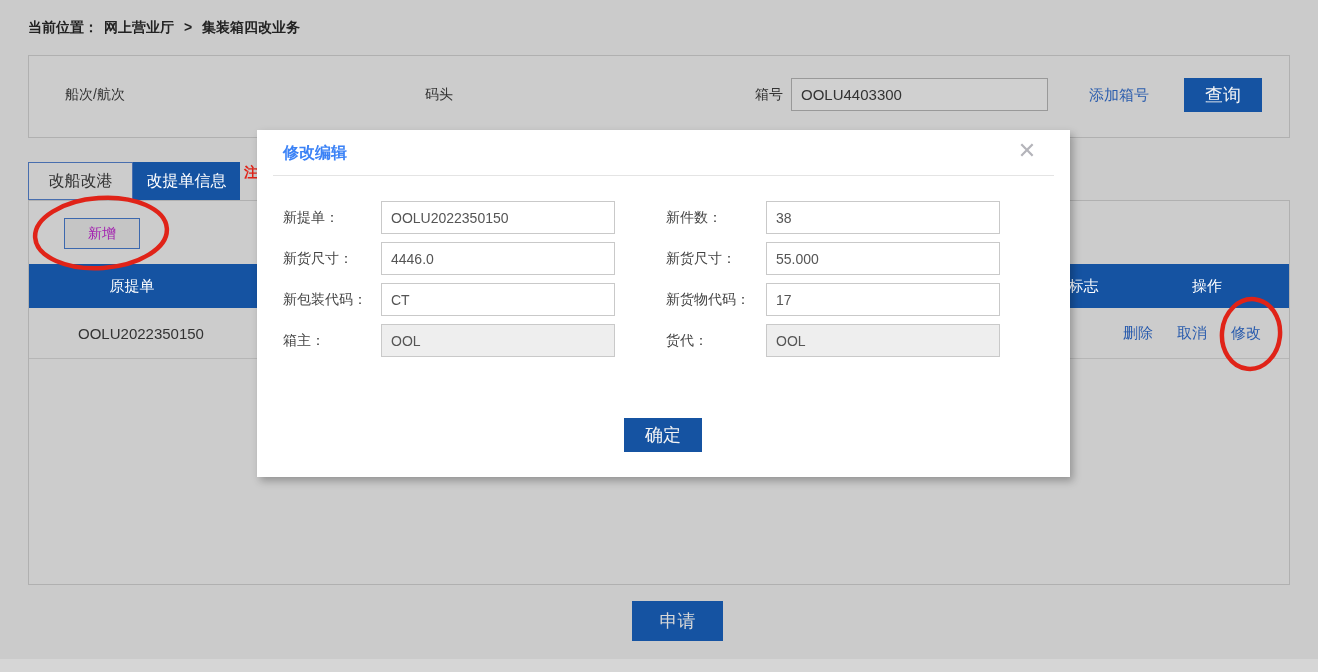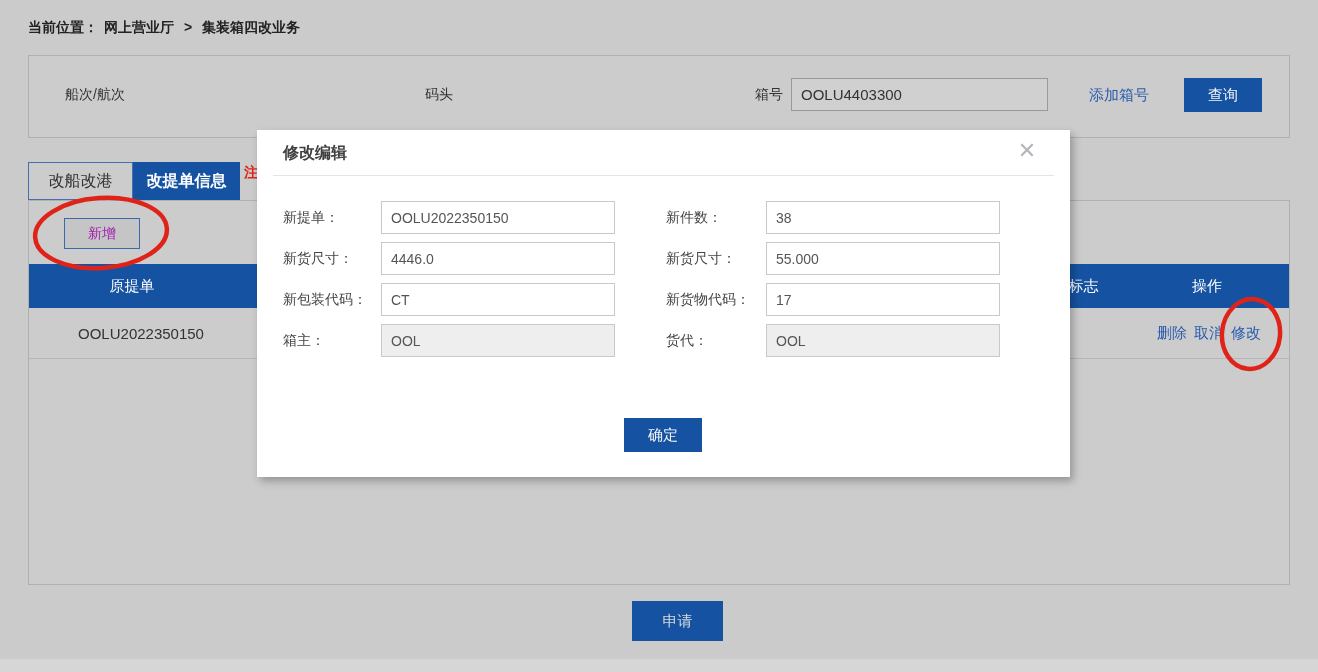--- a/index.html
+++ b/index.html
@@ -30,54 +30,54 @@
   }
   .g-select {
     border: 1px solid #999; background: #d4d4d4; color: #444;
     font-size: 14px; height: 33px; display: flex; align-items: center;
     padding: 0 10px; justify-content: space-between;
   }
   .g-select .arrow { font-size: 9px; color: #555; }
 
   .blue-btn {
     background: #1553a2; color: #f5f5f5; border: none; text-align: right;
-    font-size: 15px; cursor: pointer; display: flex; align-items: center; justify-content: center;
+    font-size: 18px; cursor: pointer; display: flex; align-items: center; justify-content: center;
     font-family: "Liberation Sans", "DejaVu Sans", sans-serif;
   }
   .link { color: #2a5cad; font-size: 15px; cursor: pointer; white-space: nowrap; text-decoration: none; }
 
   
   .tab {
     top: 162px; height: 38px; display: flex; align-items: center; justify-content: center;
     font-size: 16px; cursor: pointer;
   }
   .tab-inactive { left: 28px; width: 105px; border: 1px solid #486eae; background: #cccccc; color: #333; }
-  .tab-active   { left: 133px; width: 107px; background: #1553a2; color: #fff; font-weight: bold; }
+  .tab-active   { left: 133px; width: 107px; background: #1553a2; color: #fff; font-weight: normal; }
   .note-marker { left: 244px; top: 164px; color: #e02318; font-size: 14px; font-weight: bold; }
 
   
   .add-btn {
     left: 35px; top: 17px; width: 76px; height: 31px;
     background: #c5c5c5; border: 1px solid #3c68ae; color: #a21caf;
     font-size: 14px; display: flex; align-items: center; justify-content: center; cursor: pointer;
   }
 
   
   .thead { left: 0; top: 63px; width: 1260px; height: 44px; background: #1553a2; color: #fff; font-size: 15px; }
   .th { position: absolute; top: 0; height: 44px; display: flex; align-items: center; justify-content: center; }
   .trow { left: 0; top: 107px; width: 1260px; height: 51px; border-bottom: 1px solid #b6b6b6; font-size: 15px; }
   .td-bl { position: absolute; left: 32px; top: 0; width: 160px; height: 51px; display: flex; align-items: center; justify-content: center; }
-  .row-actions { position: absolute; right: 28px; top: 0; height: 51px; display: flex; align-items: center; gap: 7px; }
+  .row-actions { position: absolute; right: 28px; top: 0; height: 51px; display: flex; align-items: center; gap: 24px; }
 
   
   .modal {
     left: 257px; top: 130px; width: 813px; height: 347px; background: #ffffff;
     box-shadow: 3px 4px 8px rgba(0,0,0,0.28);
   }
-  .modal-title { position: absolute; left: 26px; top: 13px; font-size: 16px; font-weight: bold; color: #404040; }
+  .modal-title { position: absolute; left: 26px; top: 13px; font-size: 16px; font-weight: bold; color: #3b82f6; }
   .modal-close { position: absolute; left: 755px; top: 6px; width: 30px; height: 30px; color: #b4b4ba;
     font-size: 22px; font-weight: bold; display: flex; align-items: center; justify-content: center; cursor: pointer; }
   .modal-divider { position: absolute; left: 16px; top: 45px; width: 781px; height: 1px; background: #e4e4e4; }
   .m-label { position: absolute; font-size: 14px; color: #444; line-height: 33px; white-space: nowrap; }
   .m-input {
     position: absolute; width: 234px; height: 33px; border: 1px solid #c9c9c9; background: #fff;
     font-size: 14px; color: #555; padding: 0 9px;
     font-family: "Liberation Sans", "DejaVu Sans", sans-serif;
   }
   .m-input.readonly { background: #eeeeee; }

